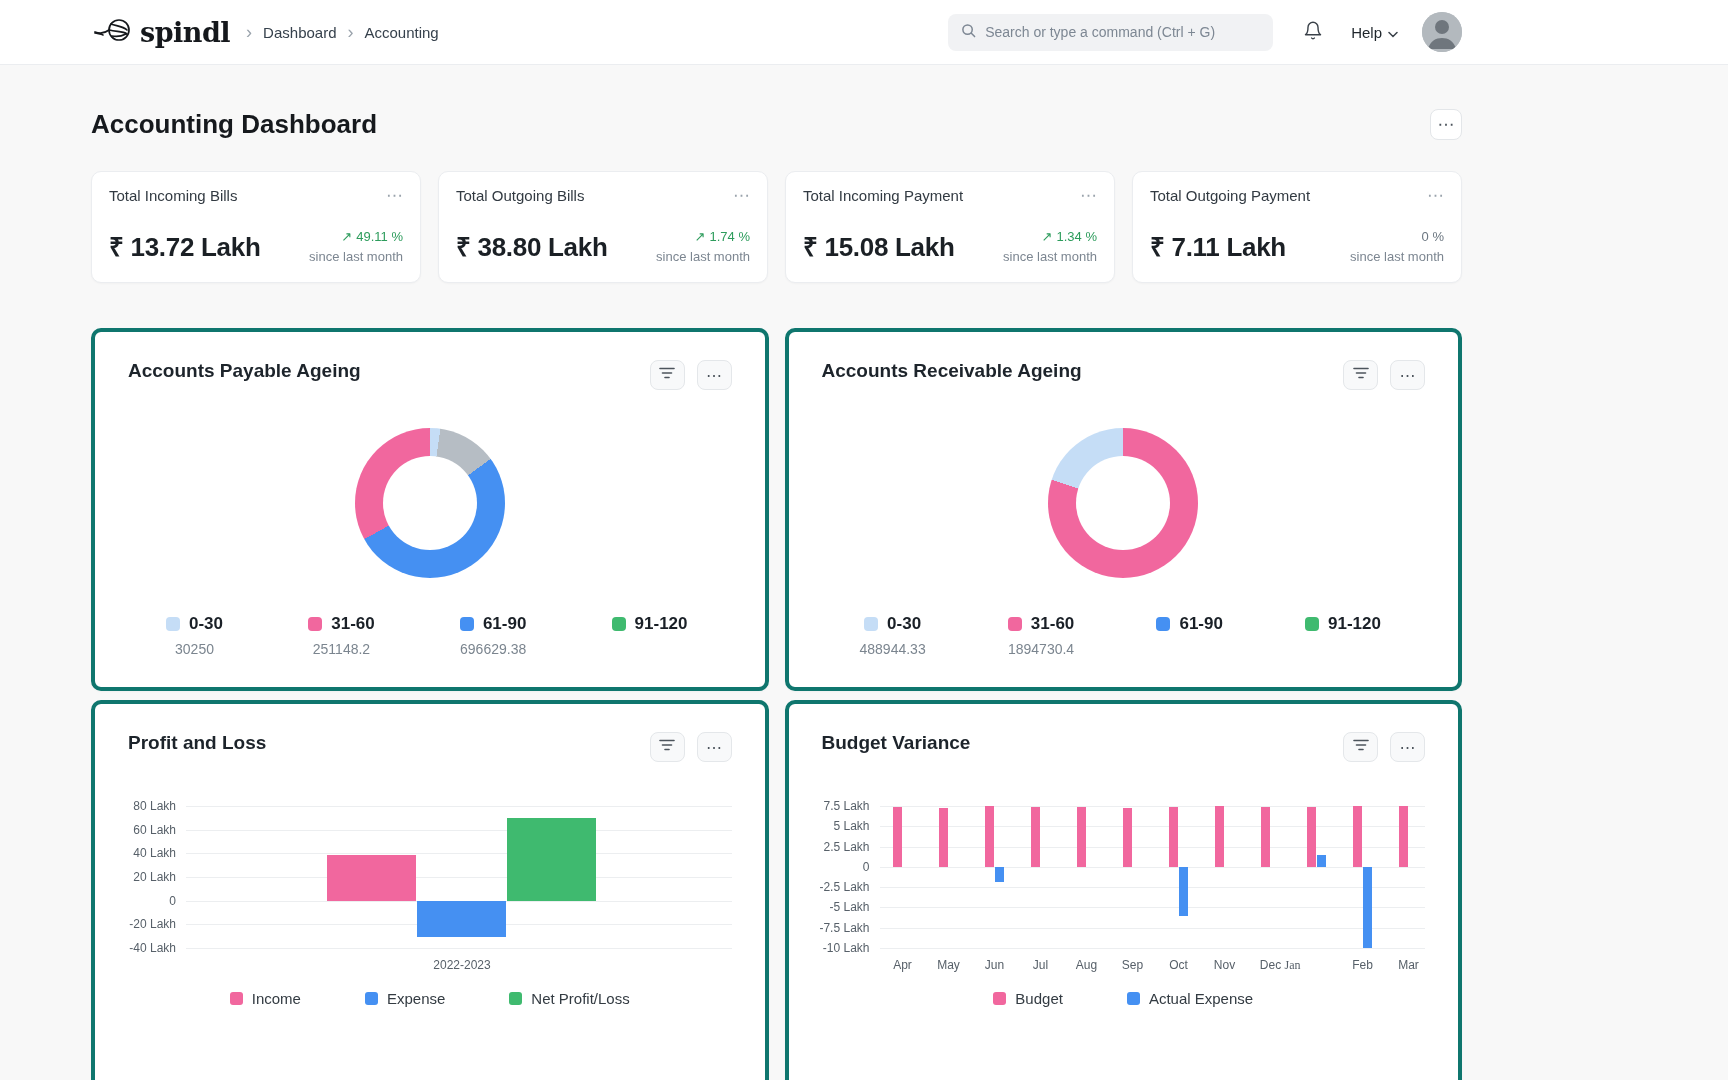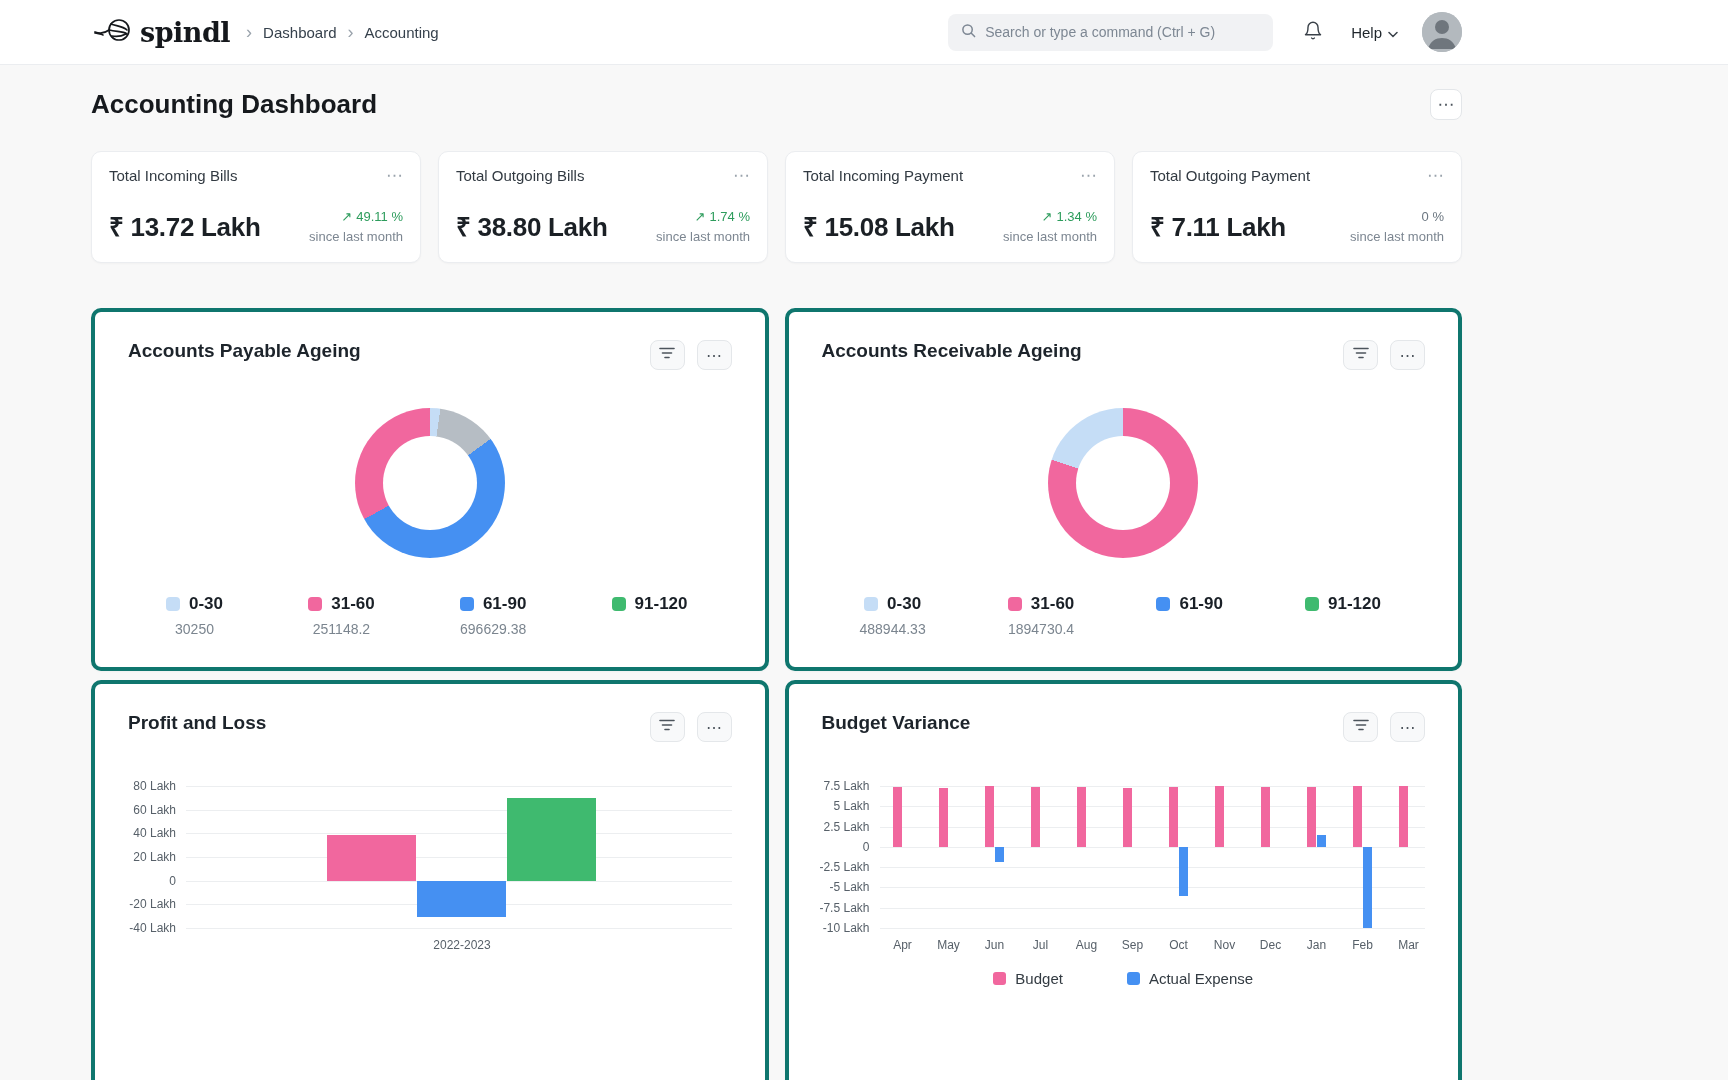--- a/index.html
+++ b/index.html
@@ -21,21 +21,21 @@
   .spacer { flex: 1; }
   .search { display: flex; align-items: center; gap: 9px; background: #f1f2f4; border-radius: 8px; height: 37px; width: 325px; padding: 0 13px; }
   .search input { border: none; background: transparent; outline: none; font-size: 14px; color: #51595f; width: 100%; font-family: inherit; }
   .search input::placeholder { color: #7d8793; opacity: 1; }
   .nav-icon-btn { margin-left: 30px; background: none; border: none; cursor: pointer; display: flex; align-items: center; }
   .help { display: flex; align-items: center; gap: 6px; margin-left: 28px; font-size: 15px; color: #1f262c; background: none; border: none; cursor: pointer; font-family: inherit; }
   .avatar { width: 40px; height: 40px; border-radius: 50%; margin-left: 24px; overflow: hidden; flex: none; cursor: pointer; background: #b9bfc4; }
 
   
   .content { padding: 0 266px 0 91px; }
-  .page-head { display: flex; align-items: center; justify-content: space-between; margin-top: 24px; }
+  .page-head { display: flex; align-items: center; justify-content: space-between; margin-top: 44px; }
   .page-title { font-size: 26px; font-weight: 700; color: #16191d; }
   .sq-btn { width: 32px; height: 31px; border: 1px solid #e3e6e9; border-radius: 8px; background: #fff; color: #4c545c; font-size: 17px; display: flex; align-items: center; justify-content: center; cursor: pointer; }
 
   
   .stat-row { display: grid; grid-template-columns: repeat(4, 1fr); gap: 17px; margin-top: 31px; }
   .stat-card { background: #fff; border: 1px solid #ebedf0; border-radius: 10px; padding: 15px 17px 18px; box-shadow: 0 1px 2px rgba(0,0,0,0.03); }
   .stat-head { display: flex; justify-content: space-between; align-items: flex-start; gap: 32px; }
   .stat-title { font-size: 15px; color: #323a42; }
   .dots-btn { background: none; border: none; color: #9aa3ac; font-size: 17px; cursor: pointer; line-height: 1; }
   .stat-body { display: flex; justify-content: space-between; align-items: flex-end; margin-top: 24px; }
@@ -378,20 +378,34 @@
               <div class="gridline" style="top: 94.6667px;"></div>
               <div class="gridline" style="top: 118.333px;"></div>
               <div class="gridline" style="top: 142px;"></div>
               <div class="bar" style="left: 141px; width: 89px; top: 48.5167px; height: 46.15px; background: rgb(241, 103, 158);"></div>
               <div class="bar" style="left: 231px; width: 89px; top: 94.6667px; height: 36.6833px; background: rgb(69, 144, 242);"></div>
               <div class="bar" style="left: 321px; width: 89px; top: 11.8333px; height: 82.8333px; background: rgb(63, 186, 111);"></div>
             </div>
         </div>
         <div class="xlabels">
             <div class="xlab" style="left: 276px;">2022-2023</div>
+          </div>
+        <div class="chart-legend">
+            <div class="cleg">
+              <span class="cleg-sq" style="background: rgb(241, 103, 158);"></span>
+              <span>Income</span>
+            </div>
+            <div class="cleg">
+              <span class="cleg-sq" style="background: rgb(69, 144, 242);"></span>
+              <span>Expense</span>
+            </div>
+            <div class="cleg">
+              <span class="cleg-sq" style="background: rgb(63, 186, 111);"></span>
+              <span>Net Profit/Loss</span>
+            </div>
           </div>
       </div>
     </div>
 
     <div class="chart-card">
       <div class="chart-head">
         <h2 class="chart-title">Budget Variance</h2>
         <div class="chart-btns">
           <button class="cbtn">
             <span>
@@ -451,21 +465,21 @@
         <div class="xlabels">
             <div class="xlab" style="left: 23px;">Apr</div>
             <div class="xlab" style="left: 69px;">May</div>
             <div class="xlab" style="left: 115px;">Jun</div>
             <div class="xlab" style="left: 161px;">Jul</div>
             <div class="xlab" style="left: 207px;">Aug</div>
             <div class="xlab" style="left: 253px;">Sep</div>
             <div class="xlab" style="left: 299px;">Oct</div>
             <div class="xlab" style="left: 345px;">Nov</div>
             <div class="xlab" style="left: 391px;">Dec</div>
-            <div class="xlab" style="left: 437px;">Jan</div>
+            <div class="xlab" style="left: 413px; font-family: Liberation Serif, serif;">Jan</div>
             <div class="xlab" style="left: 483px;">Feb</div>
             <div class="xlab" style="left: 529px;">Mar</div>
           </div>
         <div class="chart-legend">
             <div class="cleg">
               <span class="cleg-sq" style="background: rgb(241, 103, 158);"></span>
               <span>Budget</span>
             </div>
             <div class="cleg">
               <span class="cleg-sq" style="background: rgb(69, 144, 242);"></span>

